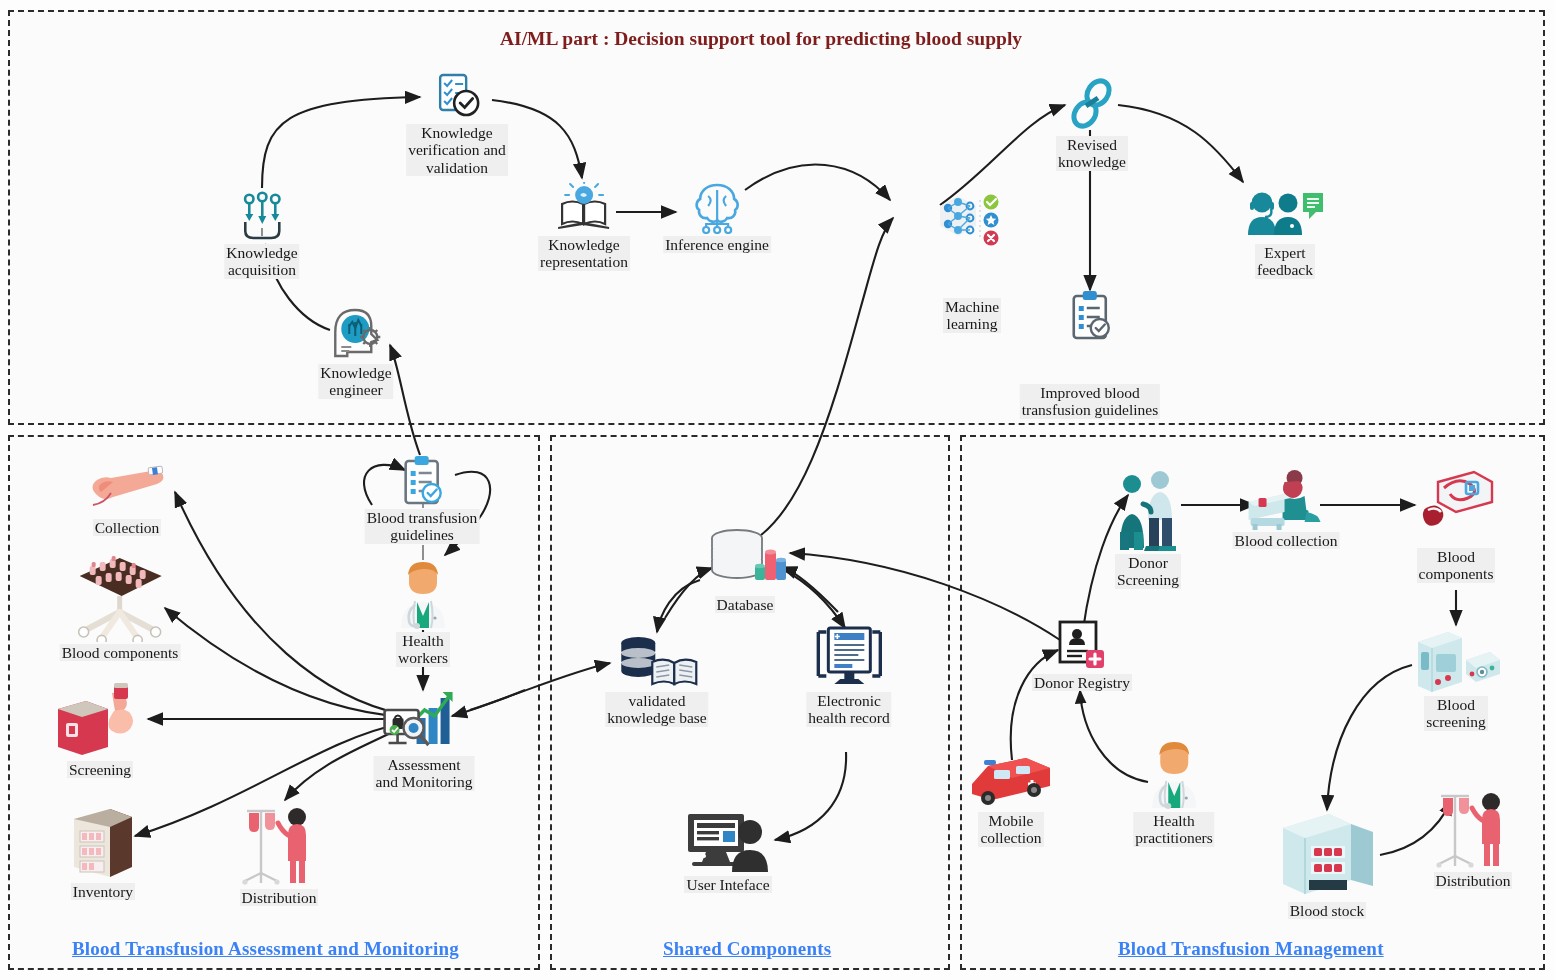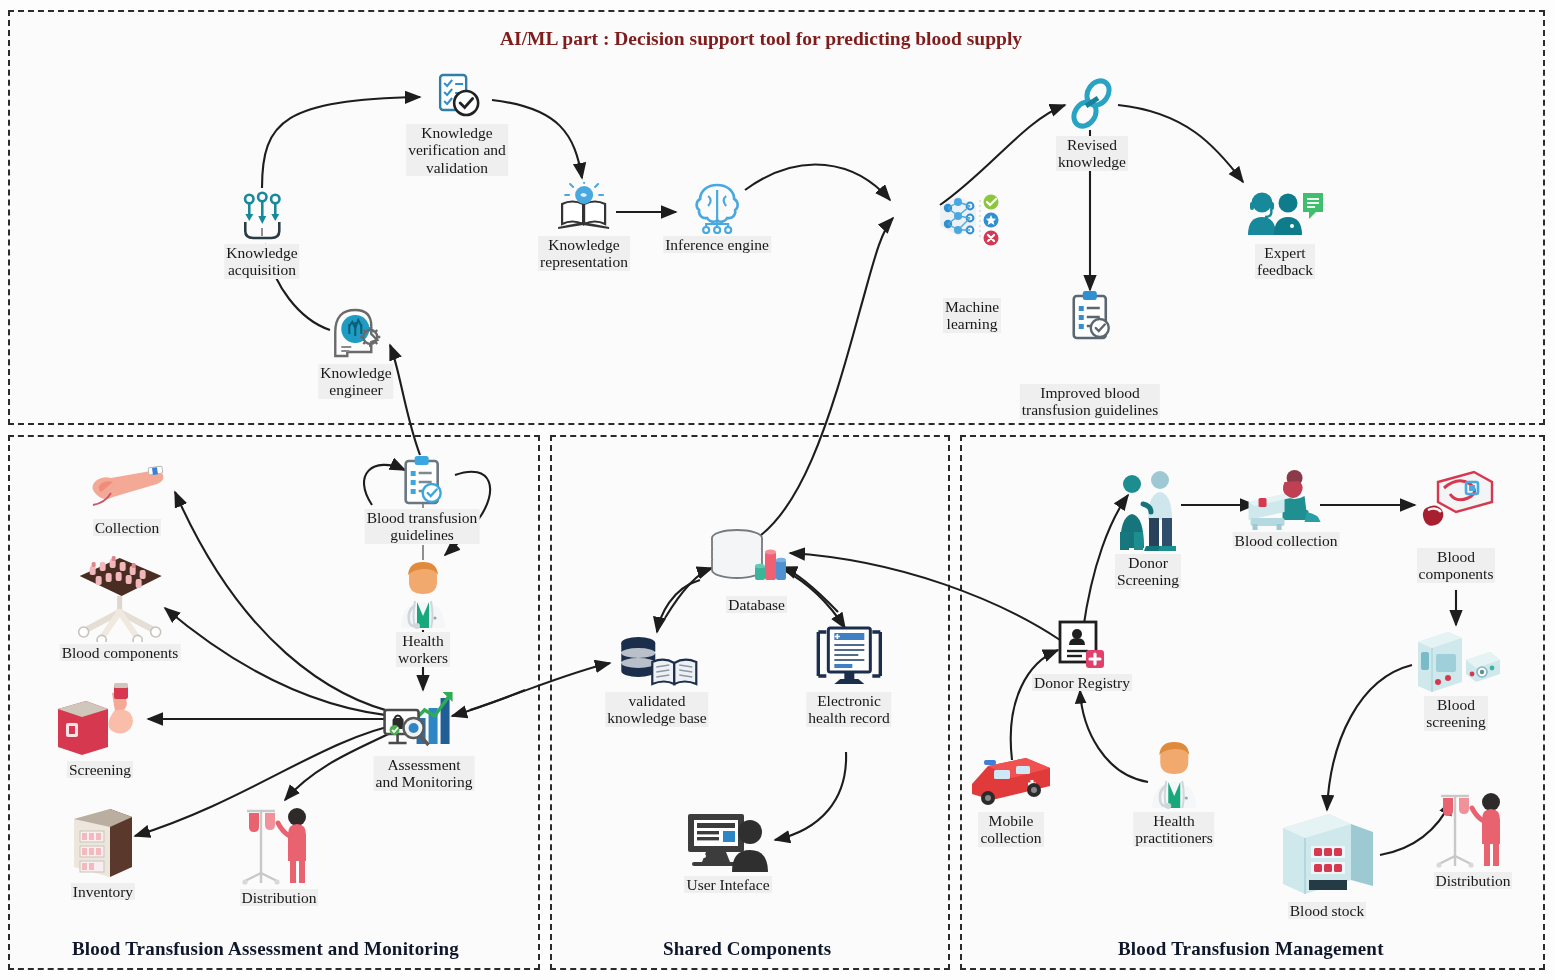--- a/index.html
+++ b/index.html
@@ -1,21 +1,21 @@
 <!DOCTYPE html>
 <html><head>
 <meta charset="utf-8">
 <style>
   html,body{margin:0;padding:0;background:#ffffff;}
   body{width:1555px;height:980px;font-family:"Liberation Serif",serif;color:#1a1a1a;overflow:hidden;}
   #stage{position:relative;width:1555px;height:980px;background:#fdfdfd;}
 
   
   .panel{position:absolute;border:2.5px dashed #2b2b2b;background:#fbfbfb;box-sizing:border-box;}
-  .panel-title{position:absolute;font-weight:bold;font-size:19px;letter-spacing:.2px;color:#0f172a;white-space:nowrap;}
+  .panel-title{position:absolute;font-weight:bold;font-size:19px;letter-spacing:.2px;color:#3b82f6;white-space:nowrap;text-decoration:underline;}
   .main-title{position:absolute;font-weight:bold;font-size:19.5px;color:#7f1d1d;white-space:nowrap;}
 
   
   .node{position:absolute;display:flex;flex-direction:column;align-items:center;width:0;}
   .node .icon{position:relative;display:flex;align-items:center;justify-content:center;}
   .node .lbl{margin-top:2px;font-size:15.5px;line-height:1.12;text-align:center;background:#efefef;
              color:#181818;white-space:pre-line;padding:0 2px;}
 
   svg.lines{position:absolute;left:0;top:0;width:1555px;height:980px;pointer-events:none;}
   .ln{fill:none;stroke:#1d1d1d;stroke-width:2.1;}
@@ -441,21 +441,21 @@
         <path d="M11.5,40 l2,2 l4,-4.5" stroke="#fff" stroke-width="1.8" fill="none"></path>
         <circle cx="33" cy="38" r="10" fill="#f1f4f6" stroke="#5a5a5a" stroke-width="2.4"></circle>
         <circle cx="33" cy="38" r="5" fill="#2f86c4"></circle>
         <path d="M40,46 L48,55" stroke="#5a5a5a" stroke-width="3.4"></path>
       </svg>
     </div>
     <div class="lbl">Assessment
 and Monitoring</div>
   </div>
 
-  <div class="node" style="left: 745px; top: 528px; transform: translateX(-50%); width: max-content; align-items: flex-end;">
+  <div class="node" style="left: 745px; top: 528px; transform: translateX(-50%); width: max-content;">
     <div class="icon">
       <svg width="84" height="66" viewBox="0 0 84 66">
         <g fill="#f4f5f6" stroke="#767b80" stroke-width="1.8">
           <ellipse cx="34" cy="10" rx="25" ry="8"></ellipse>
           <path d="M9,10 L9,20 a25,8 0 0 0 50,0 L59,10"></path>
           <path d="M9,21 L9,31 a25,8 0 0 0 50,0 L59,21"></path>
           <path d="M9,32 L9,42 a25,8 0 0 0 50,0 L59,32"></path>
         </g>
         <rect x="62" y="24" width="11" height="28" rx="2" fill="#ef6073"></rect>
         <ellipse cx="67.5" cy="24" rx="5.5" ry="2.4" fill="#f58c9a"></ellipse>

